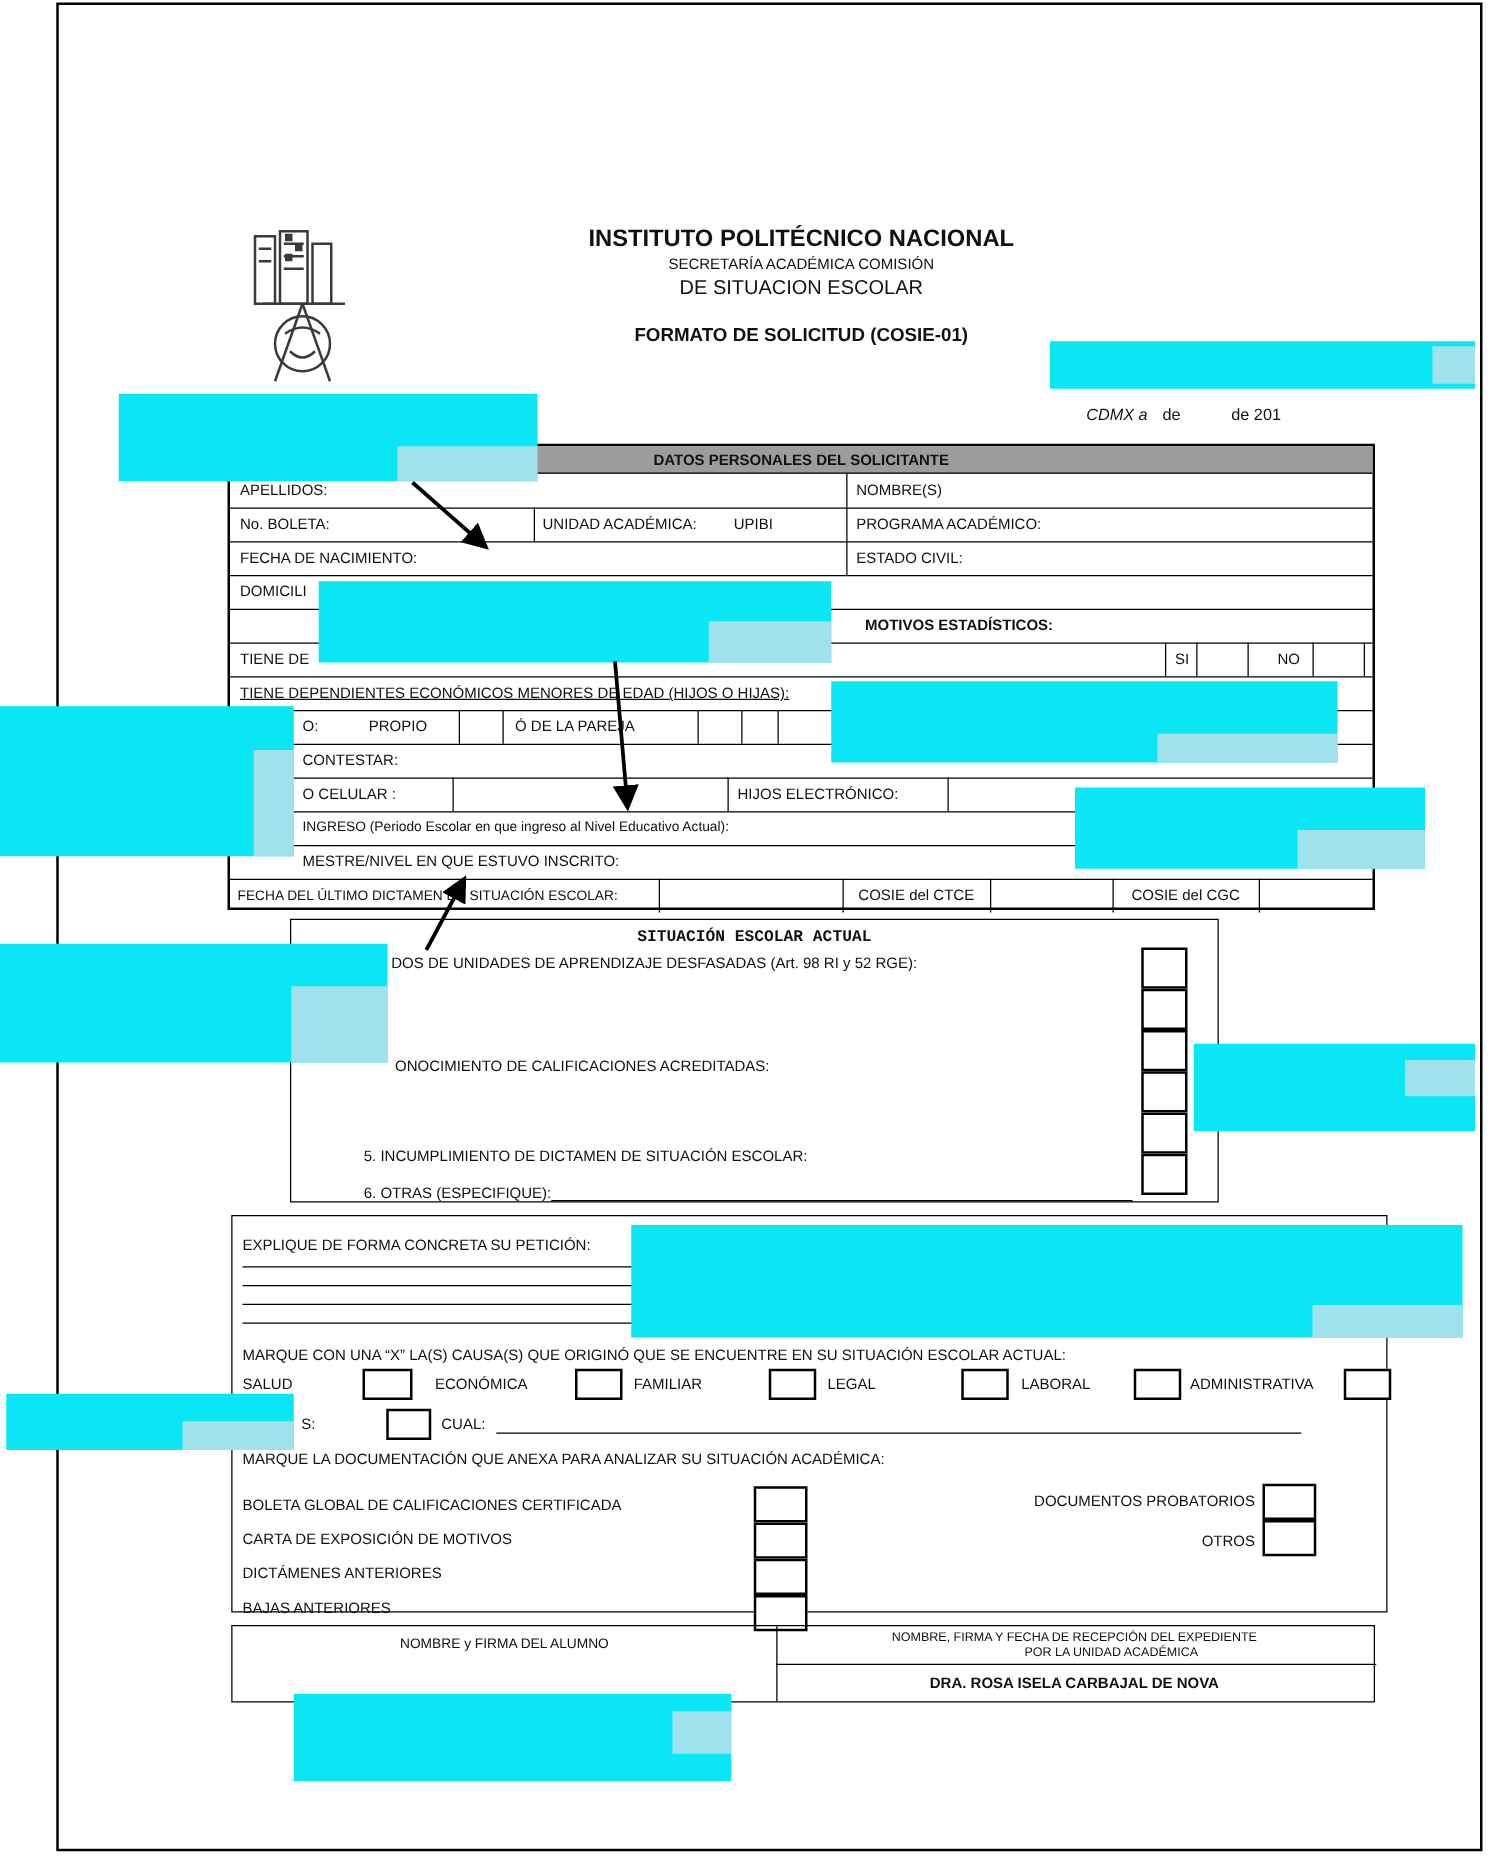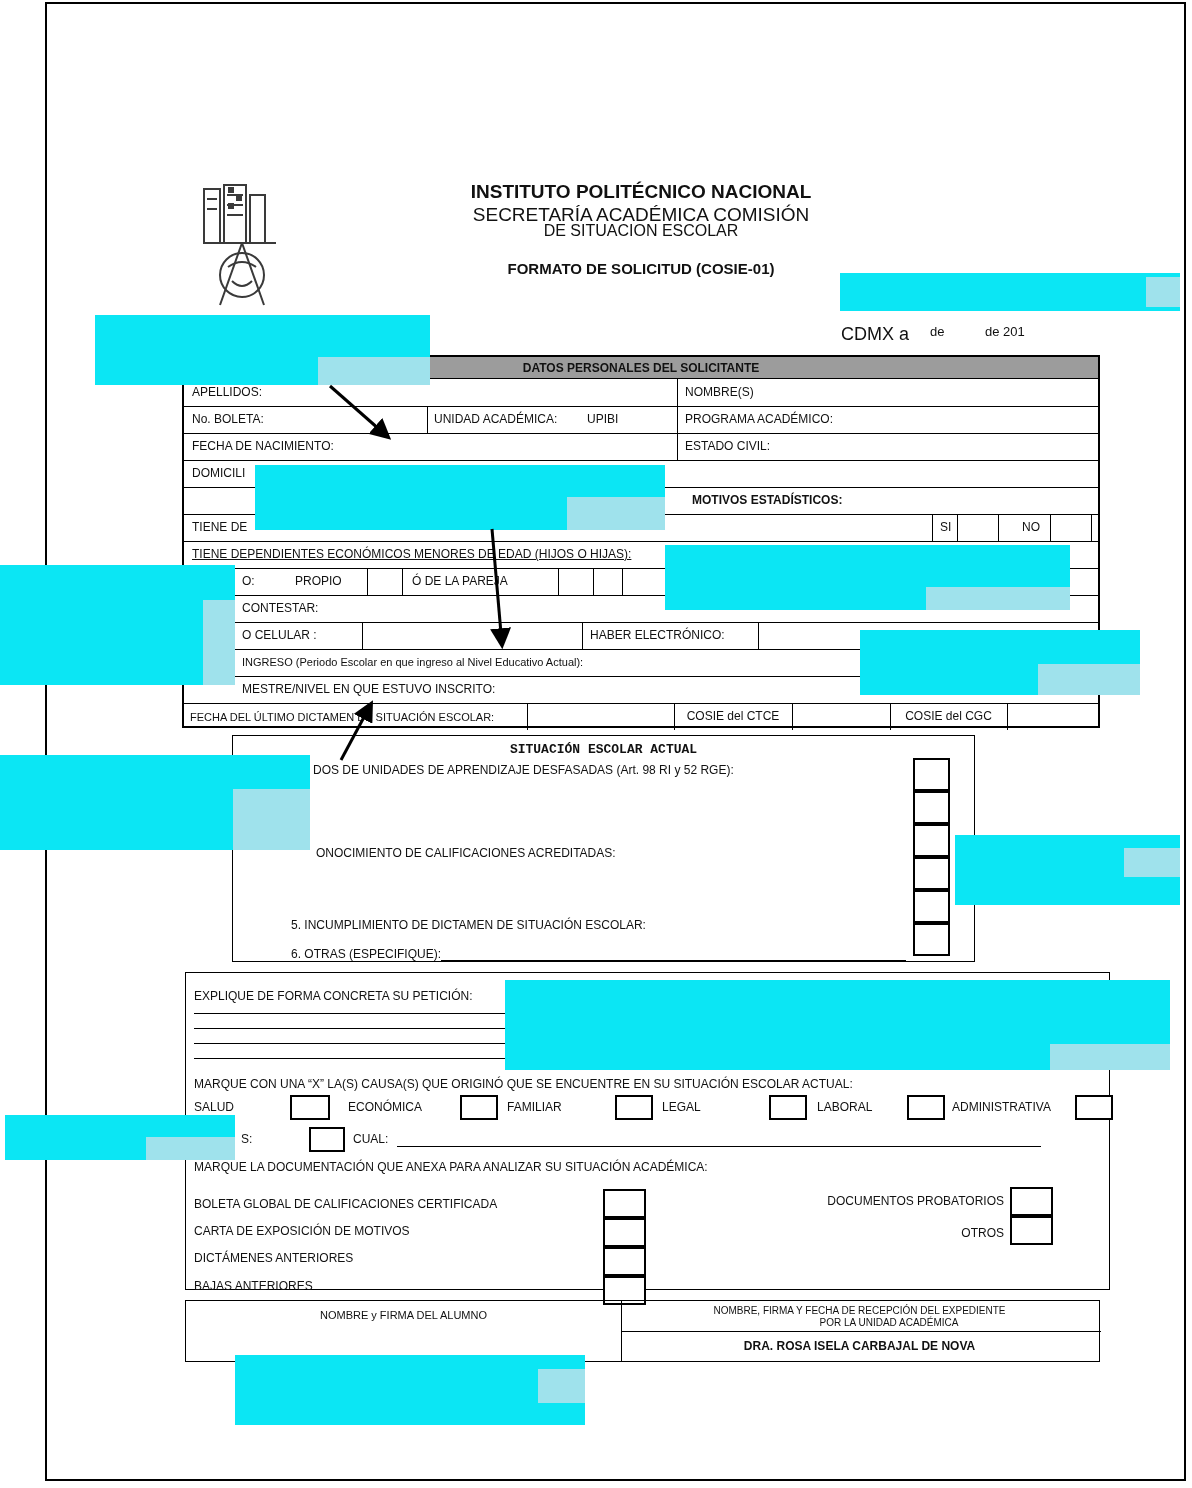--- a/index.html
+++ b/index.html
@@ -51,25 +51,25 @@
       </g>
       <g fill="#3a3a3a">
         <rect x="38" y="4" width="6" height="6"></rect>
         <rect x="46" y="12" width="6" height="6"></rect>
         <rect x="38" y="20" width="6" height="6"></rect>
       </g>
     </svg>
   </div>
 
   <div class="t b ctr" style="left:346px; top:181px; width:590px; font-size:19px;">INSTITUTO POLITÉCNICO NACIONAL</div>
-  <div class="t ctr" style="left:346px; top:204px; width:590px; font-size:19px;">SECRETARÍA ACADÉMICA COMISIÓN</div>
+  <div class="t ctr" style="left:346px; top:204px; width:590px; font-size:12px;">SECRETARÍA ACADÉMICA COMISIÓN</div>
   <div class="t ctr" style="left:346px; top:222px; width:590px; font-size:16px;">DE SITUACION ESCOLAR</div>
   <div class="t b ctr" style="left:346px; top:260px; width:590px; font-size:15px;">FORMATO DE SOLICITUD (COSIE-01)</div>
 
-  <div class="t" style="left:841px; top:324px; font-size:18px;">CDMX a</div>
+  <div class="t" style="left:869px; top:324px; font-size:13px;font-style:italic;">CDMX a</div>
   <div class="t" style="left:930px; top:324px; font-size:13px;">de</div>
   <div class="t" style="left:985px; top:324px; font-size:13px;">de 201</div>
 
   <div class="box" style="left:182px; top:355px; width:918px; height:373px;">
     <div class="grey-bar">
       <div class="t b ctr" style="left:0; top:4px; width:100%;">DATOS PERSONALES DEL SOLICITANTE</div>
     </div>
 
     <div class="hline" style="left:0; top:49px;  width:100%;"></div>
     <div class="hline" style="left:0; top:76px;  width:100%;"></div>
@@ -116,21 +116,21 @@
     <div class="t b" style="left:486px; top:136px;padding-left:22px;">MOTIVOS ESTADÍSTICOS:</div>
     <div class="t" style="left:8px; top:163px;">TIENE DE</div>
     <div class="t" style="left:756px; top:163px;">SI</div>
     <div class="t" style="left:838px; top:163px;">NO</div>
     <div class="t" style="left:8px; top:190px;text-decoration:underline;">TIENE DEPENDIENTES ECONÓMICOS MENORES DE EDAD (HIJOS O HIJAS):</div>
     <div class="t" style="left:58px; top:217px;">O:</div>
     <div class="t" style="left:111px; top:217px;">PROPIO</div>
     <div class="t" style="left:228px; top:217px;">Ó DE LA PAREJA</div>
     <div class="t" style="left:58px; top:244px;">CONTESTAR:</div>
     <div class="t" style="left:58px; top:271px;">O CELULAR :</div>
-    <div class="t" style="left:406px; top:271px;">HABER ELECTRÓNICO:</div>
+    <div class="t" style="left:406px; top:271px;">HIJOS ELECTRÓNICO:</div>
     <div class="ts" style="left:58px; top:299px;">INGRESO (Periodo Escolar en que ingreso al Nivel Educativo Actual):</div>
     <div class="t" style="left:58px; top:325px;">MESTRE/NIVEL EN QUE ESTUVO INSCRITO:</div>
     <div class="ts" style="left:6px; top:354px;">FECHA DEL ÚLTIMO DICTAMEN DE SITUACIÓN ESCOLAR:</div>
     <div class="t ctr" style="left:490px; top:352px; width:118px;">COSIE del CTCE</div>
     <div class="t ctr" style="left:706px; top:352px; width:117px;">COSIE del CGC</div>
   </div>
 
   <div class="box" style="left:232px; top:735px; width:743px; height:227px; border-width:1.5px;">
     <div class="t b ctr" style="left:0; top:6px; width:100%; font-size:13px;font-family:Liberation Mono, monospace;">SITUACIÓN ESCOLAR ACTUAL</div>
     <div class="t" style="left:80px; top:27px;">DOS DE UNIDADES DE APRENDIZAJE DESFASADAS (Art. 98 RI y 52 RGE):</div>

